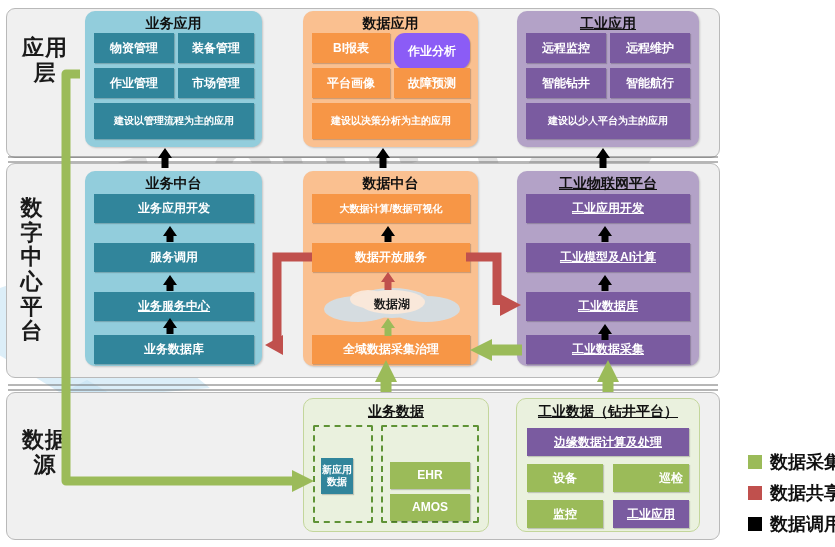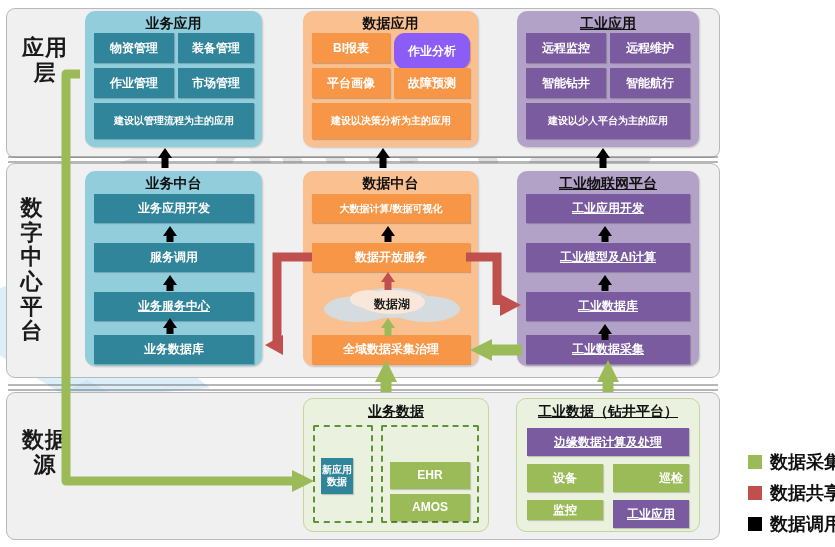--- a/index.html
+++ b/index.html
@@ -181,21 +181,21 @@
   <div class="dashbox" style="left:381px;top:425px;width:98px;height:98px;"></div>
   <div class="chip t12" style="left:390px;top:462px;width:80px;height:27px;background:#9bbb59;">EHR</div>
   <div class="chip t12" style="left:390px;top:494px;width:80px;height:27px;background:#9bbb59;">AMOS</div>
 
   <div class="panel" style="left:516px;top:398px;width:184px;height:134px;background:#eaf1de;border:1px solid #c3d69b;box-shadow:none;">
     <div class="panel-title ul">工业数据（钻井平台）</div>
   </div>
   <div class="chip t12 ul" style="left:527px;top:428px;width:162px;height:28px;background:#7a5ba0;">边缘数据计算及处理</div>
   <div class="chip t12" style="left:527px;top:464px;width:76px;height:28px;background:#9bbb59;">设备</div>
   <div class="chip t12" style="left:613px;top:464px;width:76px;height:28px;background:#9bbb59;padding-left:40px;">巡检</div>
-  <div class="chip t12" style="left:527px;top:500px;width:76px;height:20px;background:#9bbb59;">监控</div>
+  <div class="chip t12" style="left:527px;top:500px;width:76px;height:28px;background:#9bbb59;">监控</div>
   <div class="chip t12 ul" style="left:613px;top:500px;width:76px;height:28px;background:#7a5ba0;">工业应用</div>
 
   <svg class="arr" style="left:0;top:0;width:835px;height:547px;" viewBox="0 0 835 547">
 
     <line x1="8" y1="157" x2="718" y2="157" stroke="#6f6f6f" stroke-width="1"></line>
     <line x1="8" y1="162" x2="718" y2="162" stroke="#6f6f6f" stroke-width="1"></line>
     <line x1="8" y1="385" x2="718" y2="385" stroke="#6f6f6f" stroke-width="1"></line>
     <line x1="8" y1="390" x2="718" y2="390" stroke="#6f6f6f" stroke-width="1"></line>
 
     <g fill="#000000">

